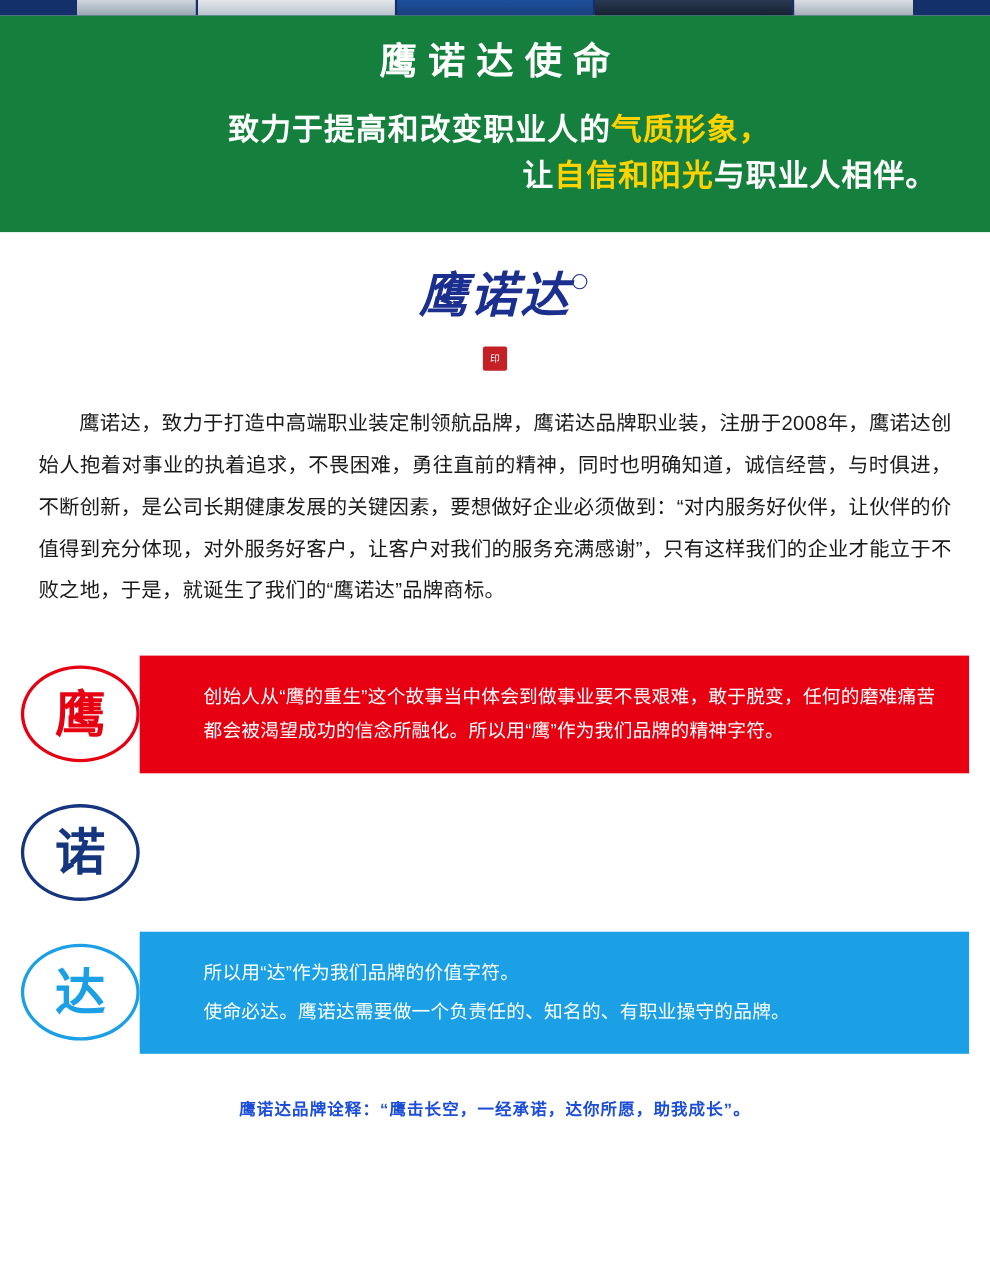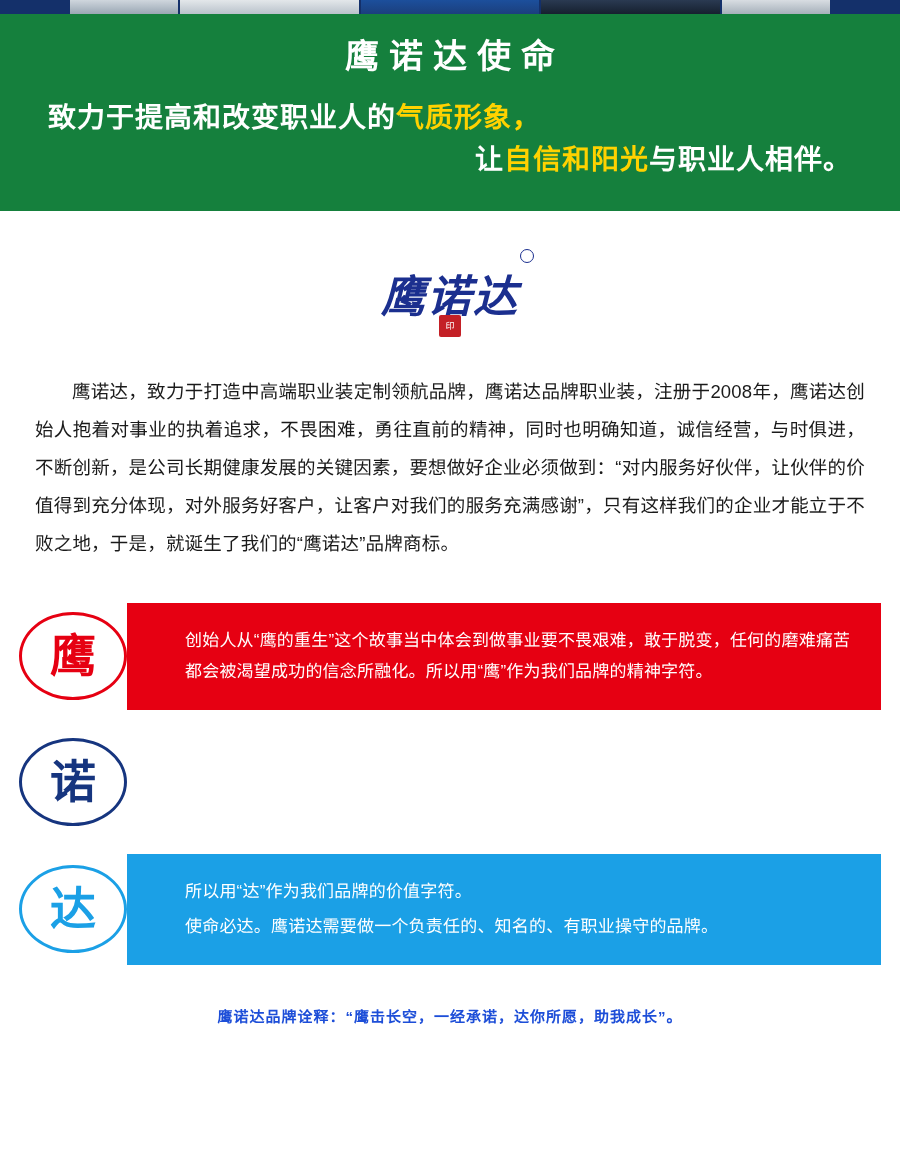--- a/index.html
+++ b/index.html
@@ -75,21 +75,21 @@
     margin: 6px 0 22px 0;
     line-height: 1.1;
   }
   .hero-line {
     color: #ffffff;
     font-size: 28px;
     font-weight: bold;
     line-height: 1.5;
     letter-spacing: 1px;
   }
-  .hero-line-1 { text-align: left; padding-left: 8px; }
+  .hero-line-1 { text-align: center; padding-left: 8px; }
   .hero-line-2 { text-align: right; padding-right: 8px; }
   .hl-accent { color: #ffd200; }
 
   
   .logo-wrap {
     width: 900px;
     text-align: center;
     padding: 36px 0 18px 0;
     box-sizing: border-box;
   }
@@ -101,21 +101,21 @@
   }
   .logo-text {
     font-family: "DejaVu Serif", "Liberation Serif", serif;
     font-size: 44px;
     font-weight: bold;
     font-style: italic;
     color: #1b2f8f;
     letter-spacing: 2px;
     line-height: 1;
     position: absolute;
-    left: 0; top: 28px;
+    left: 0; top: 1px;
     width: 180px;
     white-space: nowrap;
   }
   .logo-circle {
     position: absolute;
     right: 6px; top: 2px;
     width: 12px; height: 12px;
     border: 1.5px solid #1b2f8f;
     border-radius: 50%;
   }
@@ -130,21 +130,21 @@
     font-size: 9px;
     line-height: 22px;
     text-align: center;
     border-radius: 2px;
     letter-spacing: 0;
   }
 
   
   .intro {
     width: 830px;
-    margin: 12px auto 0 auto;
+    margin: 4px auto 0 auto;
     font-size: 18.5px;
     line-height: 2.05;
     color: #1a1a1a;
     text-align: justify;
     text-indent: 2em;
     letter-spacing: 0.2px;
   }
 
   
   .blocks {

